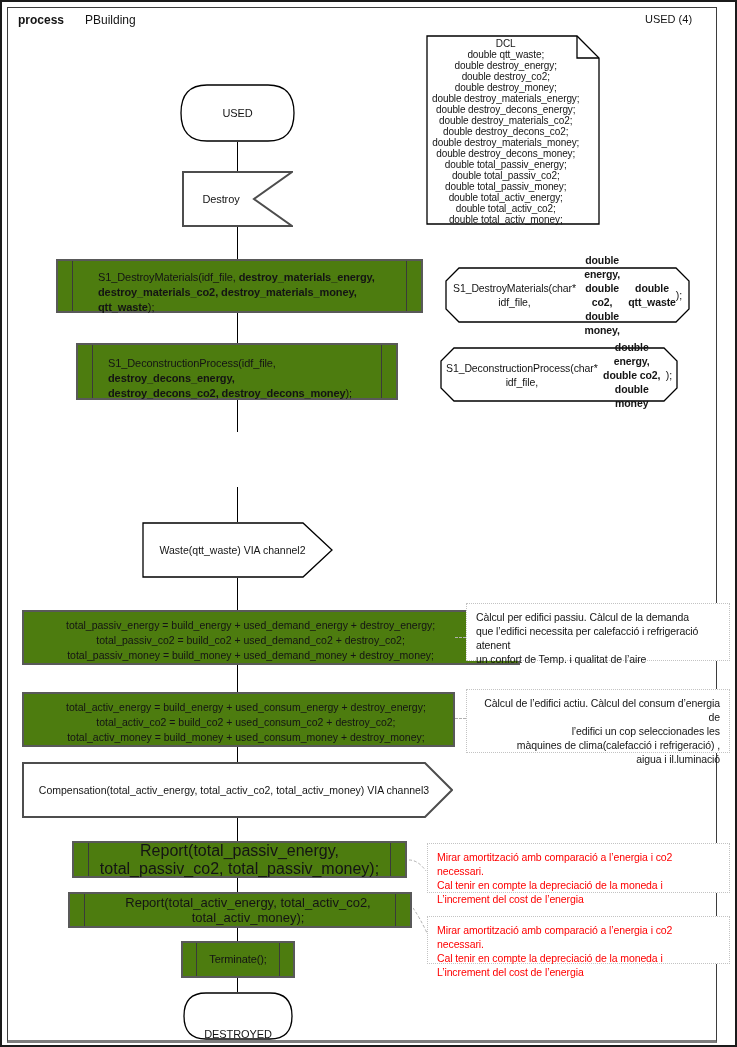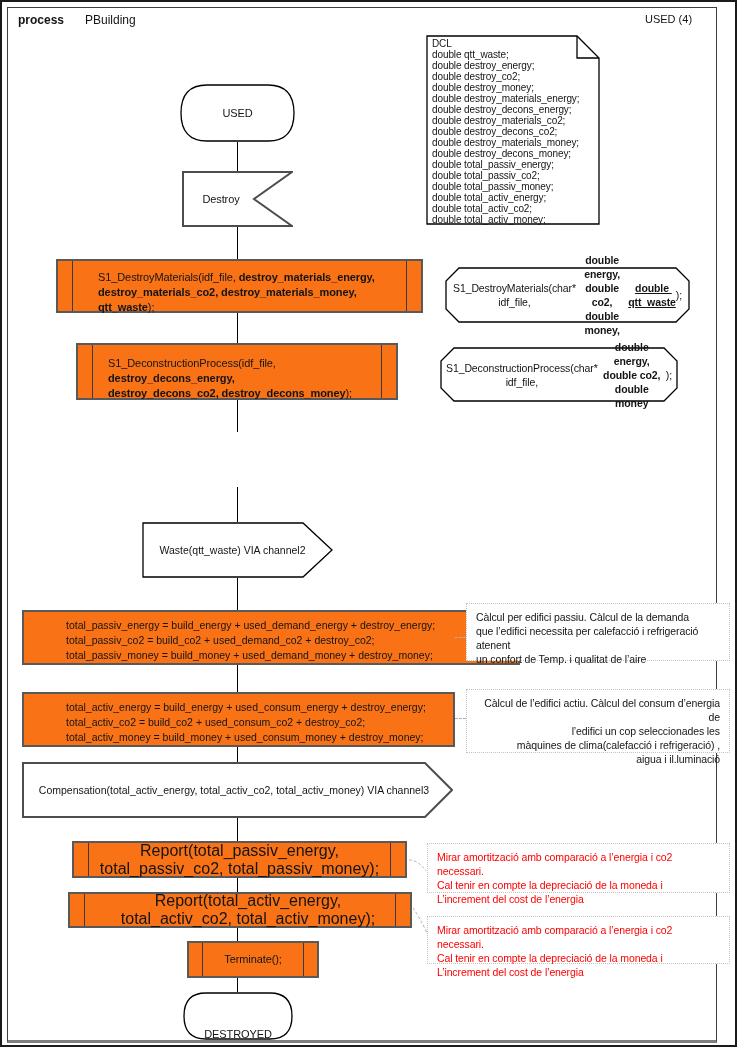--- a/index.html
+++ b/index.html
@@ -2,24 +2,24 @@
 <html><head>
 <meta charset="utf-8">
 <style>
   html,body{margin:0;padding:0;background:#e8e8e8;font-family:"Liberation Sans",sans-serif;}
   .page{position:relative;width:737px;height:1047px;background:#fff;overflow:hidden;
         box-shadow:inset 0 0 0 2px #1b1b1b;color:#141414;}
   .frame{position:absolute;left:7px;top:7px;width:708px;height:1032px;
          border:1px solid #3d3d3d;border-bottom:3px solid #7f7f7f;}
   .abs{position:absolute;}
   .txt{font-size:11px;line-height:15px;letter-spacing:-0.1px;white-space:pre-wrap;}
-  .pre{white-space:pre-line;}
+  .pre{white-space:pre-line;text-align:center;}
   .ctr{display:flex;align-items:center;justify-content:center;text-align:center;}
   .shape-svg{position:absolute;left:0;top:0;width:100%;height:100%;}
-  .box2{border:2px solid #595959;background:#f97316;box-sizing:border-box;}
+  .box2{border:2px solid #595959;background:#4d7c0f;box-sizing:border-box;}
   .bar{position:absolute;top:0;bottom:0;width:0;border-left:1.5px solid #3a3a3a;}
   .bar-l{left:14px;} .bar-r{right:14px;}
   .vline{position:absolute;width:0;border-left:1.4px solid #000;}
   .assoc{position:absolute;height:0;border-top:1px dashed #b0b0b0;}
   .comment{position:absolute;background:#fff;border:1px dotted #c3c3c3;
            font-size:10.5px;line-height:14px;padding:6px 9px;box-sizing:border-box;
            white-space:pre-line;letter-spacing:-0.1px;}
   .red{color:#fe0000;}
   .hdr{position:absolute;top:13px;font-size:12px;}
   .tasktxt{font-size:10.5px;line-height:15px;}
@@ -90,21 +90,21 @@
   <div class="abs box2" style="left:56px;top:259px;width:367px;height:54px;">
     <div class="bar bar-l"></div>
     <div class="bar bar-r"></div>
     <div class="abs txt" style="left:40px;top:9px;right:20px;"><span>S1_DestroyMaterials(idf_file, </span><span style="font-weight: bold;">destroy_materials_energy,</span><br><span style="font-weight: bold;">destroy_materials_co2, destroy_materials_money, qtt_waste</span><span>);</span></div>
   </div>
 
   <div class="abs" style="left:445px;top:267px;width:245px;height:56px;">
     <svg class="shape-svg" viewBox="0 0 245 56">
       <polygon points="14,1 231,1 244,14 244,42 231,55 14,55 1,42 1,14" fill="#fff" stroke="#000" stroke-width="1.3"></polygon>
     </svg>
-    <div class="abs ctr txt" style="inset:3px 8px;font-size:10.5px;line-height:14px;"><span>S1_DestroyMaterials(char* idf_file,</span><br><span style="font-weight: bold;">double energy, double co2, double money,</span><br><span style="font-weight: bold; text-decoration: underline;">double qtt_waste</span><span>);</span></div>
+    <div class="abs ctr txt" style="inset:3px 8px;font-size:10.5px;line-height:14px;"><span>S1_DestroyMaterials(char* idf_file,</span><br><span style="font-weight: bold;">double energy, double co2, double money,</span><br><span style="font-weight: bold;">double qtt_waste</span><span>);</span></div>
   </div>
 
   <div class="abs box2" style="left:76px;top:343px;width:322px;height:57px;">
     <div class="bar bar-l"></div>
     <div class="bar bar-r"></div>
     <div class="abs txt" style="left:30px;top:11px;right:20px;"><span>S1_DeconstructionProcess(idf_file, </span><span style="font-weight: bold;">destroy_decons_energy,</span><br><span style="font-weight: bold;">destroy_decons_co2, destroy_decons_money</span><span>);</span></div>
   </div>
 
   <div class="abs" style="left:440px;top:347px;width:238px;height:55px;">
     <svg class="shape-svg" viewBox="0 0 238 55">
@@ -150,28 +150,28 @@
     <div class="abs ctr" style="inset:0 16px;font-size:16px;">Report(total_passiv_energy, total_passiv_co2, total_passiv_money);</div>
   </div>
 
   <svg class="abs" style="left:409px;top:856px;" width="18" height="16">
     <path d="M0,4 Q9,4 17,15" fill="none" stroke="#b0b0b0" stroke-width="1" stroke-dasharray="3,2"></path>
   </svg>
 
   <div class="abs box2" style="left:68px;top:892px;width:344px;height:36px;">
     <div class="bar bar-l"></div>
     <div class="bar bar-r"></div>
-    <div class="abs ctr" style="inset:0 16px;font-size:16px;padding-left:16px;">Report(total_activ_energy, total_activ_co2, total_activ_money);</div>
+    <div class="abs ctr" style="inset:0 16px;font-size:13px;padding-left:16px;">Report(total_activ_energy, total_activ_co2, total_activ_money);</div>
   </div>
 
   <svg class="abs" style="left:413px;top:906px;" width="15" height="28">
     <path d="M0,2 Q7,12 14,27" fill="none" stroke="#b0b0b0" stroke-width="1" stroke-dasharray="3,2"></path>
   </svg>
 
-  <div class="abs box2" style="left:187px;top:941px;width:132px;height:37px;">
+  <div class="abs box2" style="left:181px;top:941px;width:114px;height:37px;">
     <div class="bar" style="left:13px;"></div>
     <div class="bar" style="right:13px;"></div>
     <div class="abs ctr txt" style="inset:0;">Terminate();</div>
   </div>
 
   <div class="abs" style="left:183px;top:992px;width:110px;height:48px;">
     <svg class="shape-svg" viewBox="0 0 110 48">
       <path d="M23,1 H87 Q109,1 109,24 Q109,47 87,47 H23 Q1,47 1,24 Q1,1 23,1 Z" fill="#fff" stroke="#000" stroke-width="1.3"></path>
     </svg>
     <div class="abs ctr txt" style="inset:0;margin-top:36px;">DESTROYED</div>

